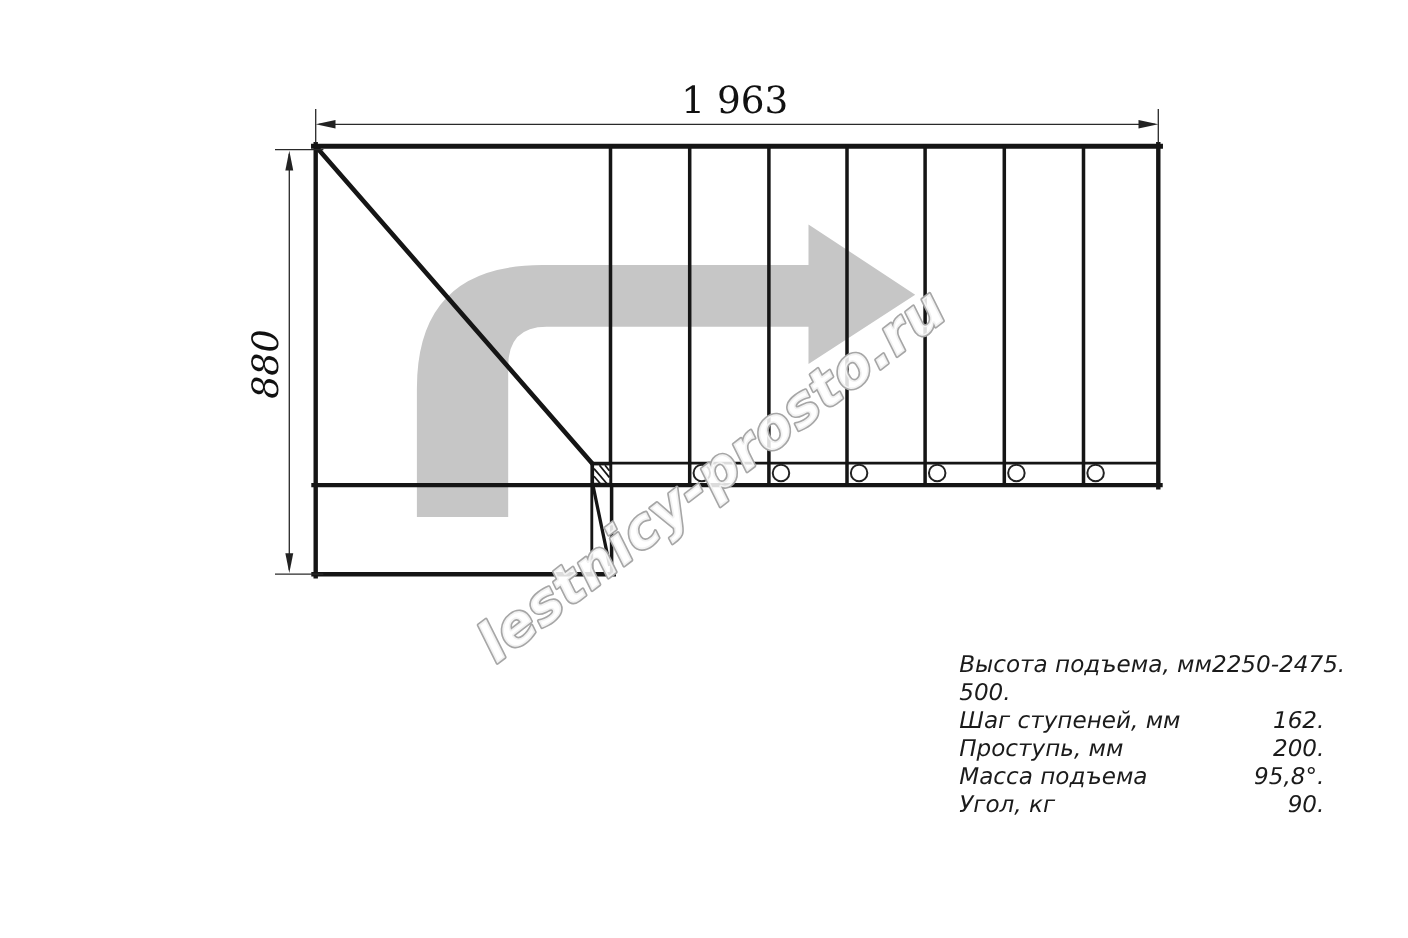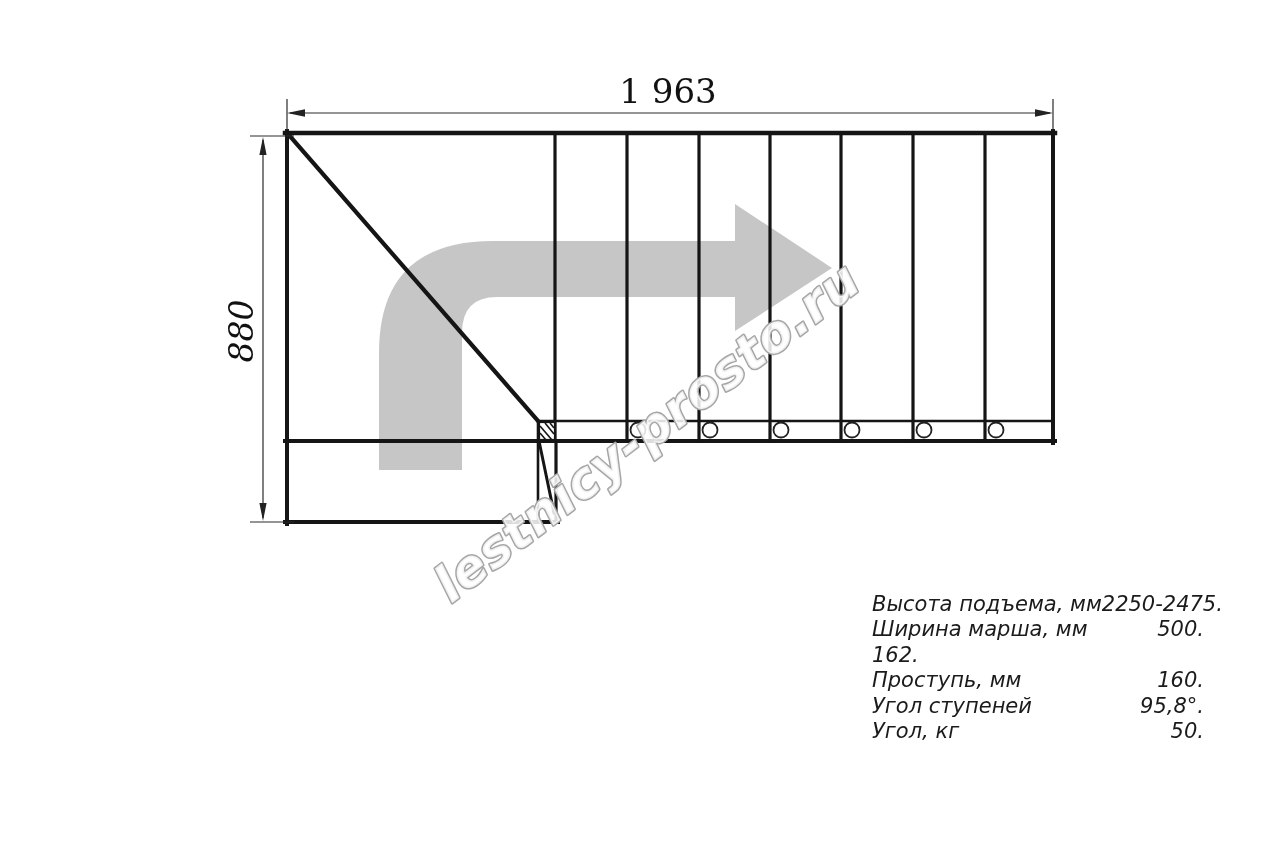--- a/index.html
+++ b/index.html
@@ -124,33 +124,33 @@
 
     <text class="watermark-text" x="647" y="449" font-size="50" text-anchor="middle" transform="rotate(-37.5 647 432)" stroke-width="3" fill="rgba(255,255,255,0.85)" stroke="#a6a6a6">lestnicy-prosto.ru</text>
   </svg>
 
   <div class="specs">
     <div class="spec-row">
       <span class="spec-label">Высота подъема, мм</span>
       <span class="spec-value">2250-2475.</span>
     </div>
     <div class="spec-row">
-      <span class="spec-label">Ширина марша, мм</span>
       <span class="spec-value">500.</span>
     </div>
     <div class="spec-row">
+      <span class="spec-label">Шаг ступеней, мм</span>
       <span class="spec-value">162.</span>
     </div>
     <div class="spec-row">
       <span class="spec-label">Проступь, мм</span>
-      <span class="spec-value">160.</span>
+      <span class="spec-value">200.</span>
     </div>
     <div class="spec-row">
-      <span class="spec-label">Угол ступеней</span>
+      <span class="spec-label">Масса подъема</span>
       <span class="spec-value">95,8°.</span>
     </div>
     <div class="spec-row">
       <span class="spec-label">Угол, кг</span>
-      <span class="spec-value">50.</span>
+      <span class="spec-value">90.</span>
     </div>
   </div>
 
 </div>
 
 </body></html>

